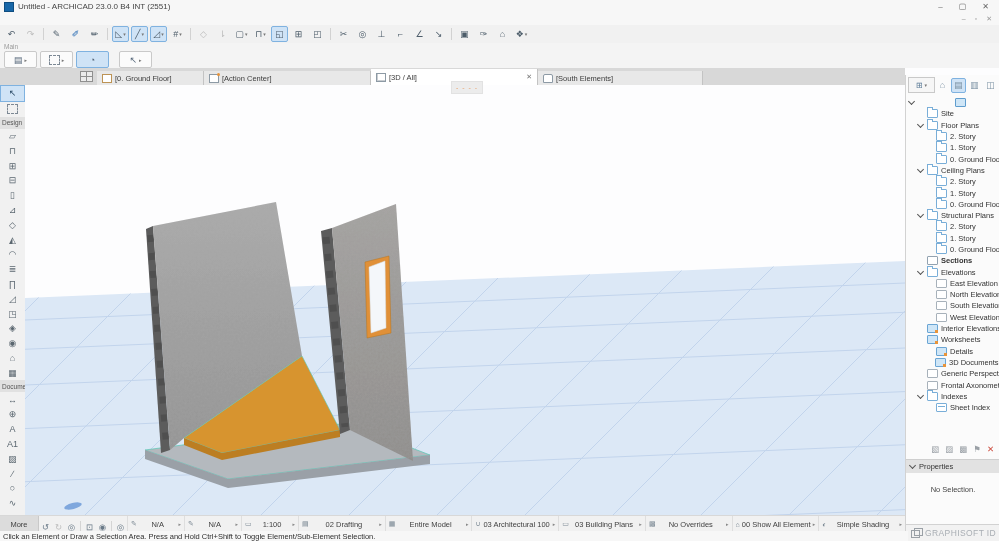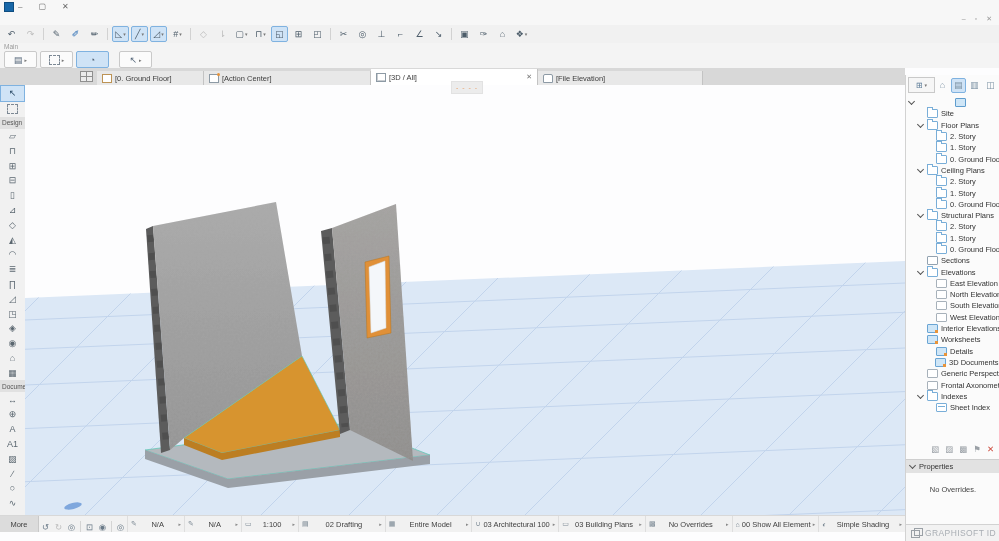--- a/index.html
+++ b/index.html
@@ -103,20 +103,21 @@
   .qf .fa{font-size:5px;color:#888;flex:none}
   .statusbar{position:absolute;left:0;top:531px;width:905px;height:10px;background:#f7f7f7;display:flex;align-items:center;padding-left:3px;font-size:7.5px;color:#2e2e2e}
 </style>
 </head>
 <body>
 
 <div class="app">
 
   <div class="titlebar">
     <span class="appicon"></span>
+    <span class="title">Untitled - ARCHICAD 23.0.0 B4 INT (2551)</span>
     <span class="winctl">
         <span>–</span>
         <span>▢</span>
         <span>✕</span>
       </span>
   </div>
 
   <div class="menubar">
     <span class="docctl">
         <span>–</span>
@@ -249,21 +250,21 @@
         <span class="ti action-center-icon"></span>
         <span class="lbl">[Action Center]</span>
       </div>
       <div class="tab act" style="width: 156px;">
         <span class="ti cube-icon"></span>
         <span class="lbl">[3D / All]</span>
         <span class="tclose">✕</span>
       </div>
       <div class="tab" style="width: 154px;">
         <span class="ti elevation-icon"></span>
-        <span class="lbl">[File Elevation]</span>
+        <span class="lbl">[South Elements]</span>
       </div>
     </div>
   <div class="dashhint">- - - -</div>
 
   <div class="toolbox" id="toolbox">
       <div class="tool sel">
         <span>↖</span>
       </div>
       <div class="tool">
         <span class="mqi"></span>
@@ -504,21 +505,21 @@
         <div class="trow" style="padding-left: 21px;">
           <span class="chsp"></span>
           <span class="tico folder"></span>
           <span>1. Story</span>
         </div>
         <div class="trow" style="padding-left: 21px;">
           <span class="chsp"></span>
           <span class="tico folder"></span>
           <span>0. Ground Floor</span>
         </div>
-        <div class="trow" style="padding-left: 12px;">
+        <div class="trow" style="padding-left: 12px; font-weight: bold;">
           <span class="chsp"></span>
           <span class="tico sections"></span>
           <span>Sections</span>
         </div>
         <div class="trow" style="padding-left: 12px;">
           <span class="chev"></span>
           <span class="tico folder"></span>
           <span>Elevations</span>
         </div>
         <div class="trow" style="padding-left: 21px;">
@@ -587,21 +588,21 @@
         <span class="nact">▨</span>
         <span class="nact">▩</span>
         <span class="nact">⚑</span>
         <span class="nact danger">✕</span>
       </div>
     <div class="nprops-h">
       <span class="pchev"></span>
       <span>Properties</span>
     </div>
     <div class="nprops-b">
-      <span>No Overrides.</span>
+      <span>No Selection.</span>
     </div>
     <div class="nfoot">
       <span class="ricon"></span>
       <span>GRAPHISOFT ID</span>
     </div>
   </div>
 
   <div class="quickbar">
     <span class="qmore">More</span>
     <span id="qIcons" style="display:flex;align-items:center">
@@ -661,14 +662,17 @@
           <span class="fa">▸</span>
         </span>
         <span class="qf">
           <span class="fi">◐</span>
           <span class="fv">Simple Shading</span>
           <span class="fa">▸</span>
         </span>
       </span>
   </div>
 
+  <div class="statusbar">
+    <span>Click an Element or Draw a Selection Area. Press and Hold Ctrl+Shift to Toggle Element/Sub-Element Selection.</span>
+  </div>
 
 </div>
 
 </body></html>

